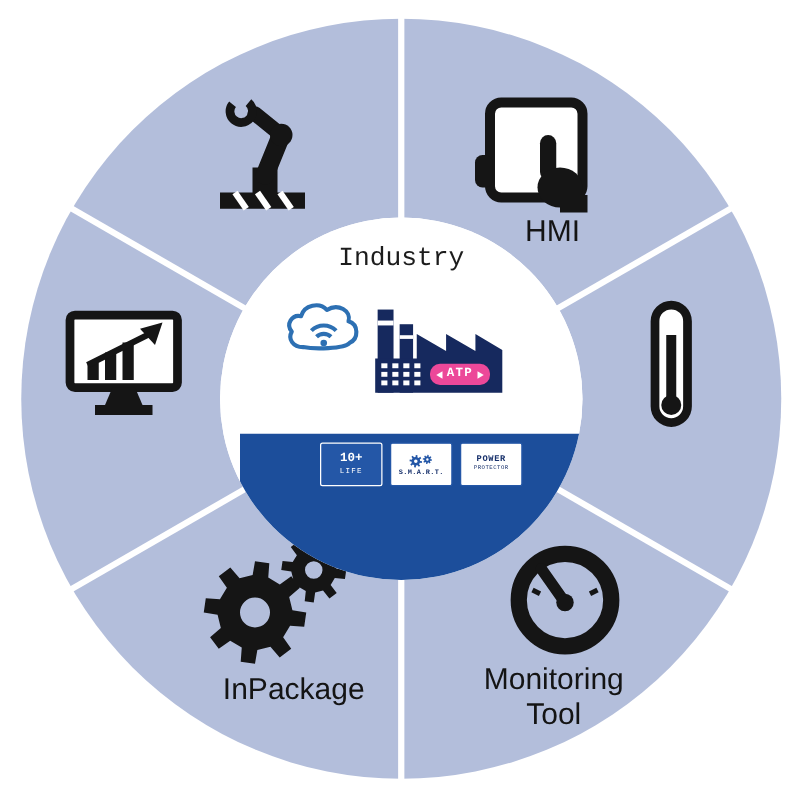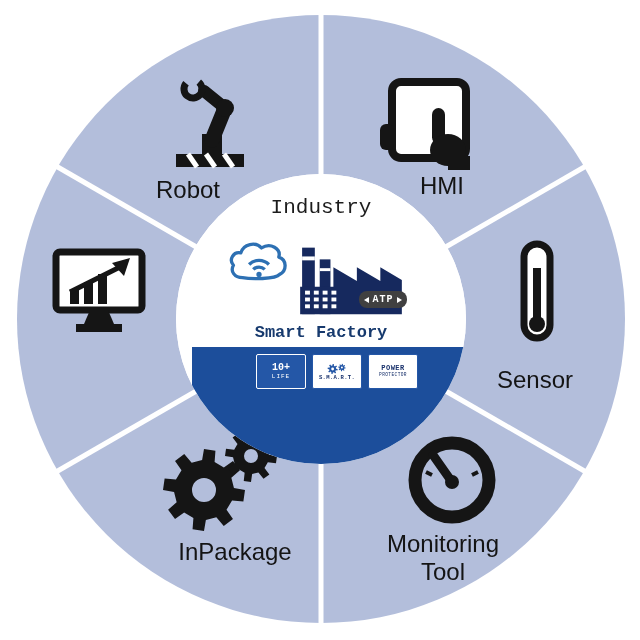--- a/index.html
+++ b/index.html
@@ -16,21 +16,21 @@
 
   
   .inner-circle{position:absolute;left:176px;top:174px;width:290px;height:290px;
                 border-radius:50%;background:#ffffff;overflow:hidden;font-family:Liberation Mono, monospace;}
   .heading{position:absolute;top:22px;left:0;width:100%;display:flex;justify-content:center;
            align-items:baseline;gap:7px;color:#1c1c1c;}
   .heading .word{font-size:21px;}
   .heading .ver{font-size:34px;font-weight:bold;}
   .cloud-pos{position:absolute;left:50px;top:62px;}
   .factory-pos{position:absolute;left:116px;top:58px;}
-  .atp{position:absolute;left:183px;top:117px;width:48px;height:17px;background:#404040;
+  .atp{position:absolute;left:168px;top:117px;width:48px;height:17px;background:#ec4899;
        border-radius:8px;display:flex;align-items:center;justify-content:center;gap:3px;}
   .atp .txt{color:#ffffff;font-size:10px;font-weight:bold;letter-spacing:1px;}
   .tri{width:0;height:0;border-top:3px solid transparent;border-bottom:3px solid transparent;}
   .tri.l{border-right:5px solid #ffffff;}
   .tri.r{border-left:5px solid #ffffff;}
   .smart-factory{position:absolute;top:149px;left:0;width:100%;text-align:center;
                  font-size:17px;font-weight:bold;color:#173a6e;}
   .blue-half{position:absolute;left:16px;top:173px;width:100%;height:117px;background:#1c4e9b;
              display:flex;flex-direction:column;align-items:center;gap:6px;padding-top:7px;
              box-sizing:border-box;}
@@ -125,23 +125,21 @@
       <rect x="22" y="44" width="9" height="14" fill="#151515"></rect>
       <rect x="36" y="36" width="9" height="22" fill="#151515"></rect>
       <rect x="50" y="28" width="9" height="30" fill="#151515"></rect>
       <line x1="22" y1="46" x2="74" y2="20" stroke="#151515" stroke-width="5"></line>
       <polygon points="82,12 64,17 76,30" fill="#151515"></polygon>
       <polygon points="42,64 60,64 66,78 36,78" fill="#151515"></polygon>
       <rect x="28" y="78" width="46" height="8" fill="#151515"></rect>
     </svg>
   </div>
 
-  <div class="seg-label" style="left:118px;top:176px;width:140px;">Robot</div>
   <div class="seg-label" style="left:372px;top:172px;width:140px;">HMI</div>
-  <div class="seg-label" style="left:465px;top:366px;width:140px;">Sensor</div>
   <div class="seg-label" style="left:363px;top:530px;width:160px;">Monitoring Tool</div>
   <div class="seg-label" style="left:155px;top:538px;width:160px;">InPackage</div>
 
   <div class="inner-circle">
 
     <div class="heading">
       <span class="word">Industry</span>
     </div>
 
     <div class="cloud-pos">
@@ -178,21 +176,20 @@
         </g>
       </svg>
     </div>
 
     <div class="atp">
       <span class="tri l"></span>
       <span class="txt">ATP</span>
       <span class="tri r"></span>
     </div>
 
-    <div class="smart-factory">Smart Factory</div>
 
     <div class="blue-half">
       <div class="tile-row">
         <div class="tile blue">
           <span class="t-big">10+</span>
           <span class="t-small">LIFE</span>
         </div>
         <div class="tile">
           <svg width="22" height="12" viewBox="0 0 20 11">
             <path fill="#2457a7" d="M10.60 5.50 L10.42 6.78 L8.99 6.63 L8.40 7.62 L9.25 8.75 L8.22 9.53 L7.32 8.42 L6.20 8.69 L6.00 10.10 L4.72 9.92 L4.87 8.49 L3.88 7.90 L2.75 8.75 L1.97 7.72 L3.08 6.82 L2.81 5.70 L1.40 5.50 L1.58 4.22 L3.01 4.37 L3.60 3.38 L2.75 2.25 L3.78 1.47 L4.68 2.58 L5.80 2.31 L6.00 0.90 L7.28 1.08 L7.13 2.51 L8.12 3.10 L9.25 2.25 L10.03 3.28 L8.92 4.18 L9.19 5.30 Z M 7.30 5.5 A 1.3 1.3 0 1 0 4.70 5.5 A 1.3 1.3 0 1 0 7.30 5.5 Z" fill-rule="evenodd"></path>

